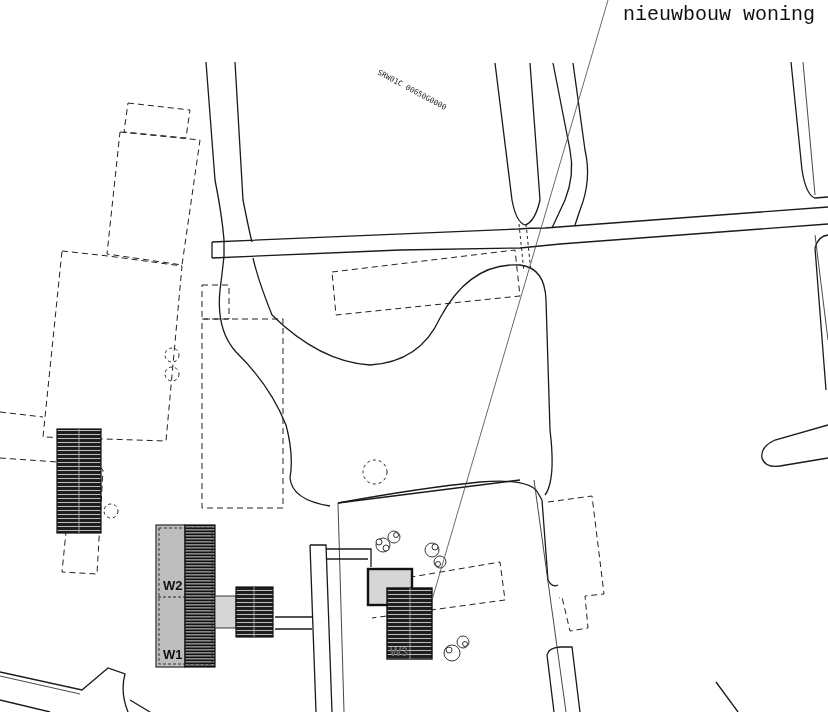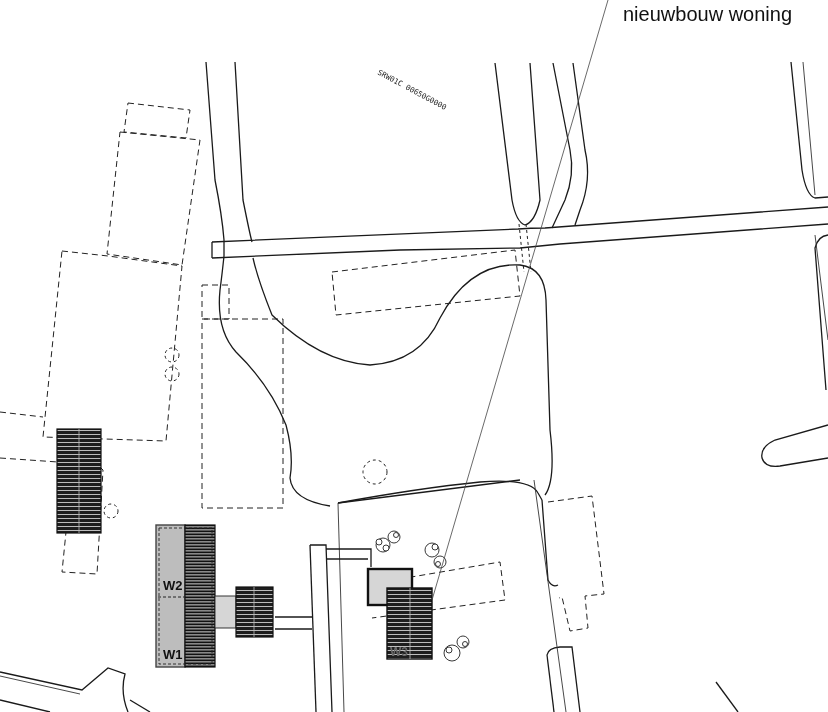--- a/index.html
+++ b/index.html
@@ -1,20 +1,20 @@
 <!DOCTYPE html>
 <html><head>
 <meta charset="utf-8">
 <style>
   html, body { margin:0; padding:0; background:#ffffff; }
   body { width:828px; height:712px; overflow:hidden; position:relative;
          font-family:"Liberation Sans", sans-serif; }
   #map { position:absolute; left:0; top:0; width:828px; height:712px; }
   .callout { position:absolute; left:623px; top:3px; font-size:20px; color:#111;
-             font-family:Liberation Sans, sans-serif; white-space:nowrap; }
+             font-family:Liberation Mono, monospace; white-space:nowrap; }
   .code { font-family:"DejaVu Sans Mono", monospace; font-size:7.5px; fill:#222; }
   .blabel { font-family:"Liberation Sans", sans-serif; font-size:13px; font-weight:bold; fill:#111; }
   .blabel-faint { font-family:"Liberation Sans", sans-serif; font-size:12px; font-weight:bold; fill:#6b6b6b; }
   .solid { fill:none; stroke:#1a1a1a; stroke-width:1.3; }
   .thin { fill:none; stroke:#333; stroke-width:0.9; }
   .dash { fill:none; stroke:#222; stroke-width:1; stroke-dasharray:6 4; }
   .dash-s { fill:none; stroke:#222; stroke-width:1; stroke-dasharray:3 3; }
   .tree { fill:#fff; stroke:#222; stroke-width:0.9; }
 </style>
 </head>

